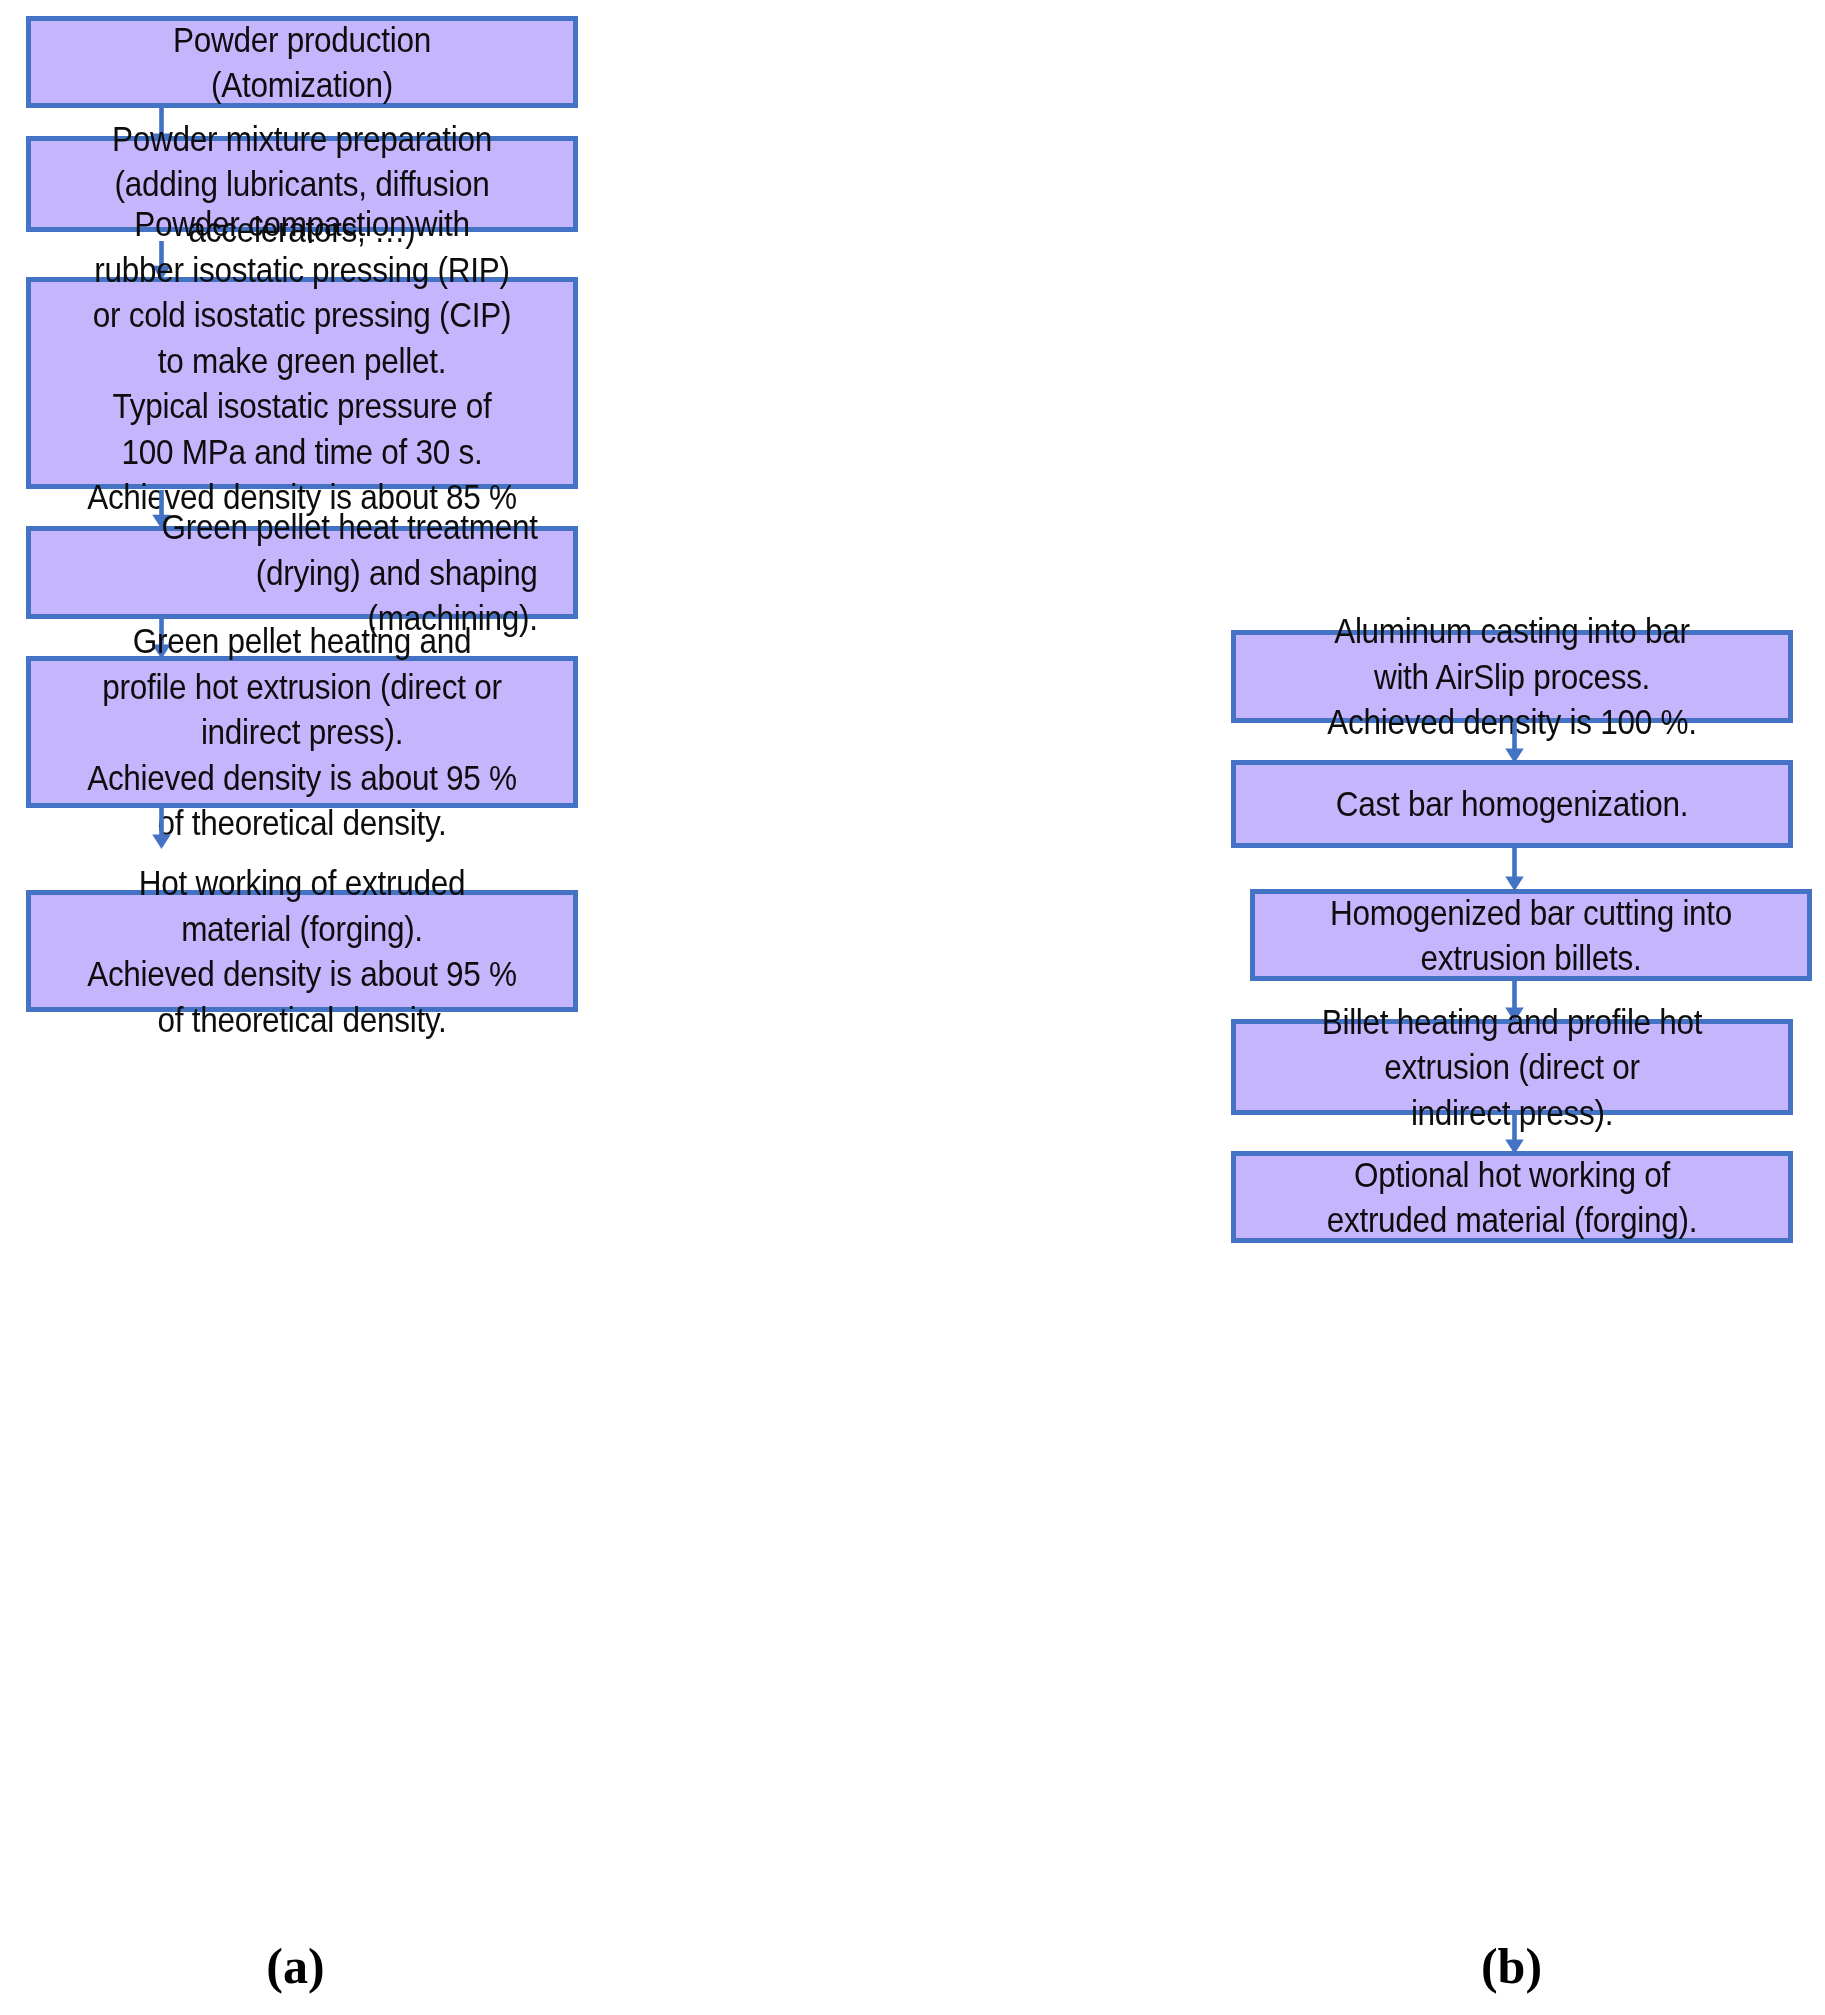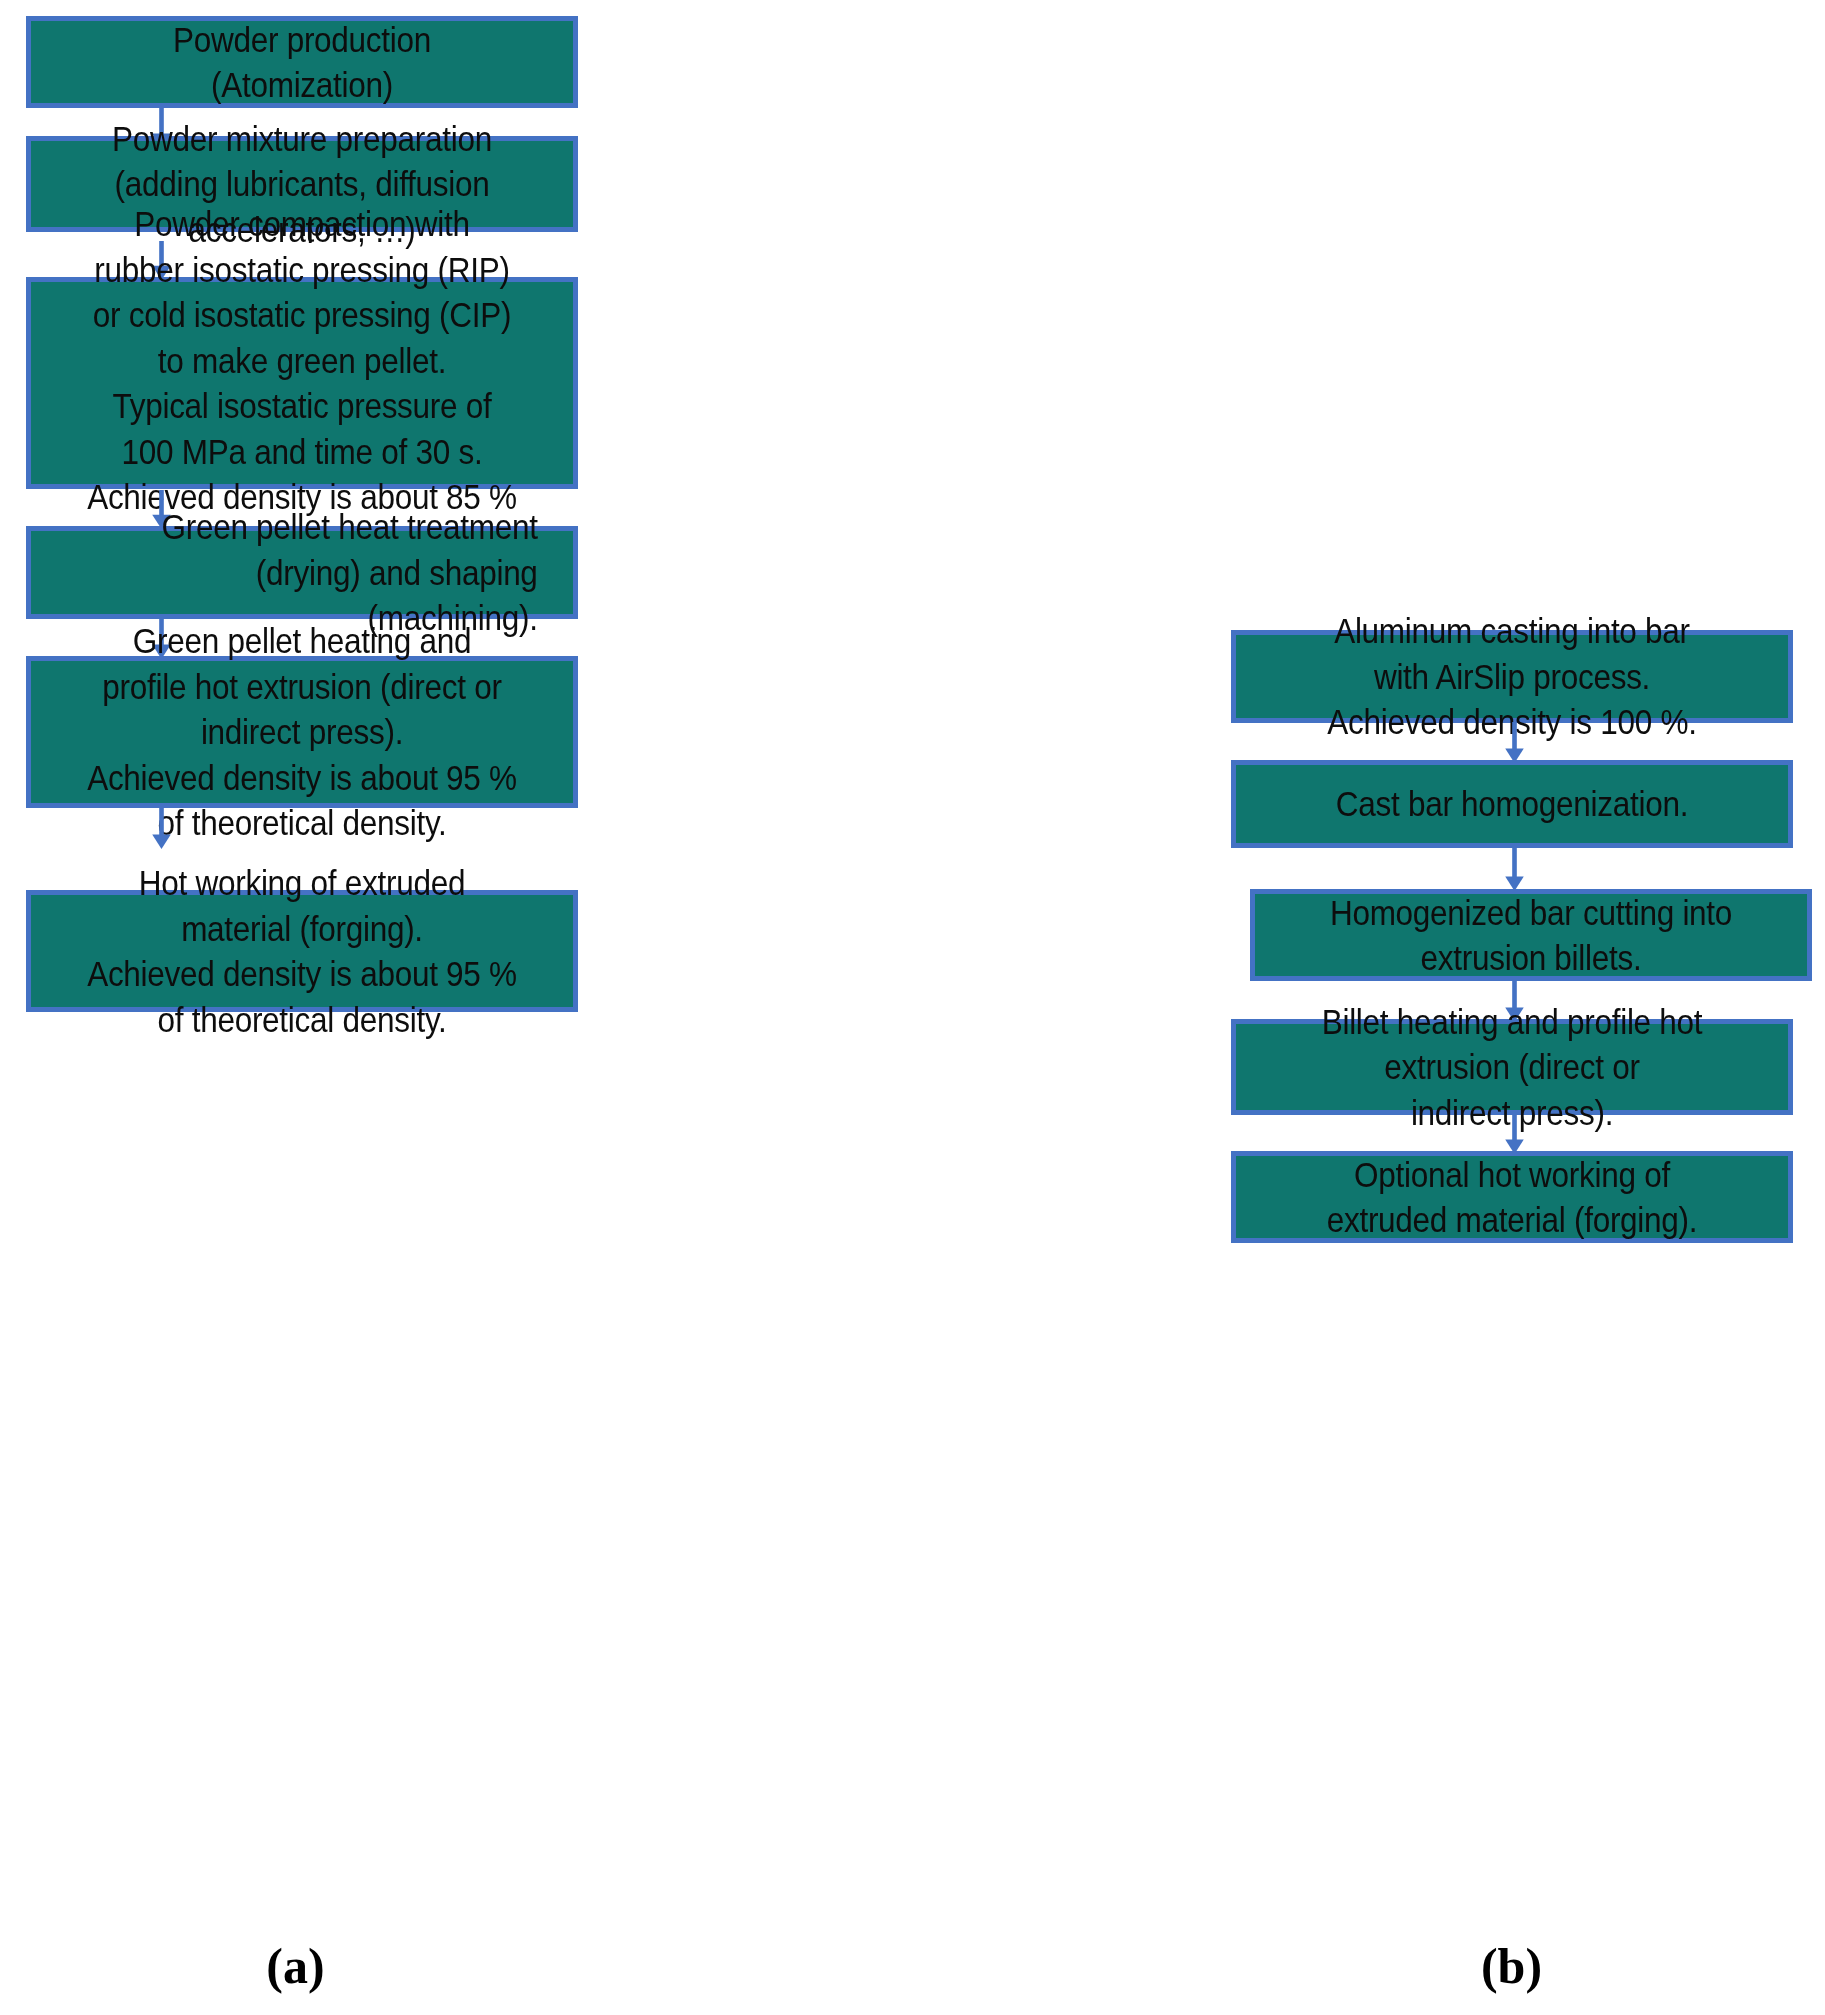--- a/index.html
+++ b/index.html
@@ -28,21 +28,21 @@
     top: 0;
     height: 2015px;
   }
   #column-a { left: 0px;    width: 605px; }
   #column-b { left: 1205px; width: 620px; }
 
   
   .flow-box {
     position: absolute;
     box-sizing: border-box;
-    background: #0f766e;
+    background: #c4b5fd;
     border: 5.3px solid #4472C4;
     display: flex;
     align-items: center;
     justify-content: center;
     text-align: center;
   }
   .flow-box .box-text {
     display: block;
     width: 100%;
     padding: 0 9.2px;

